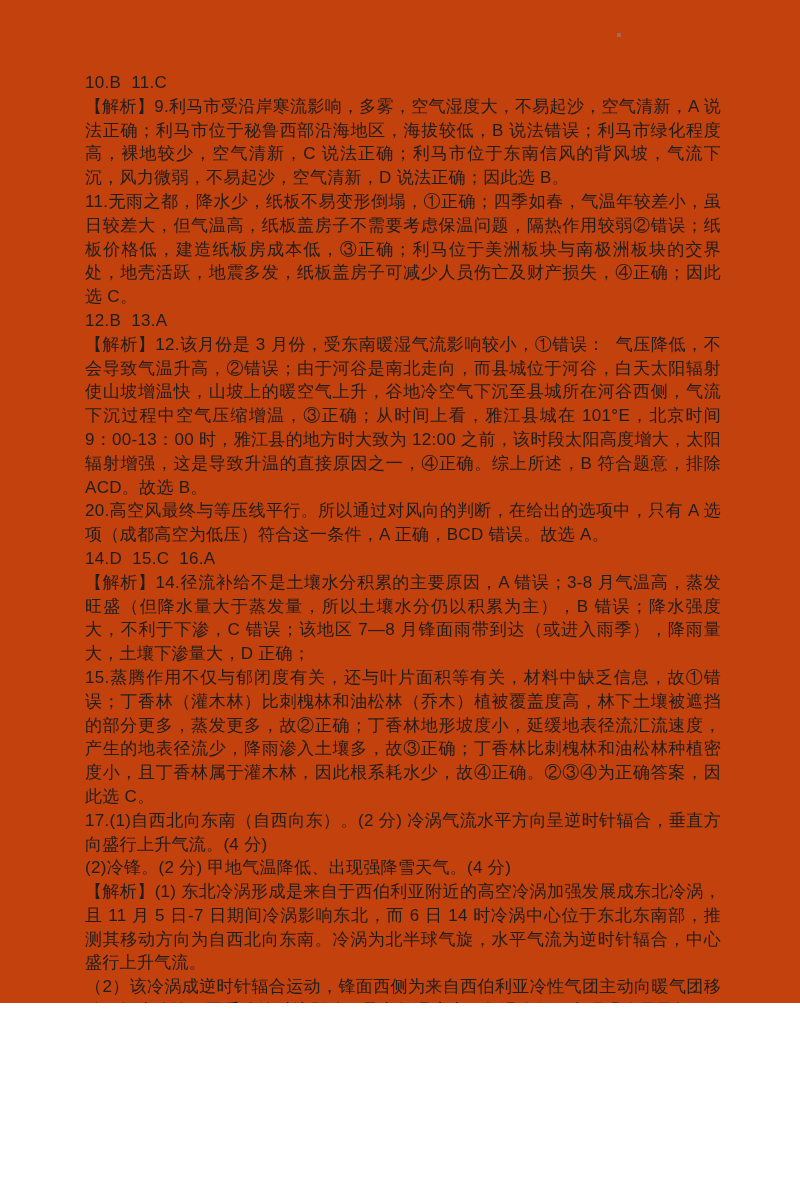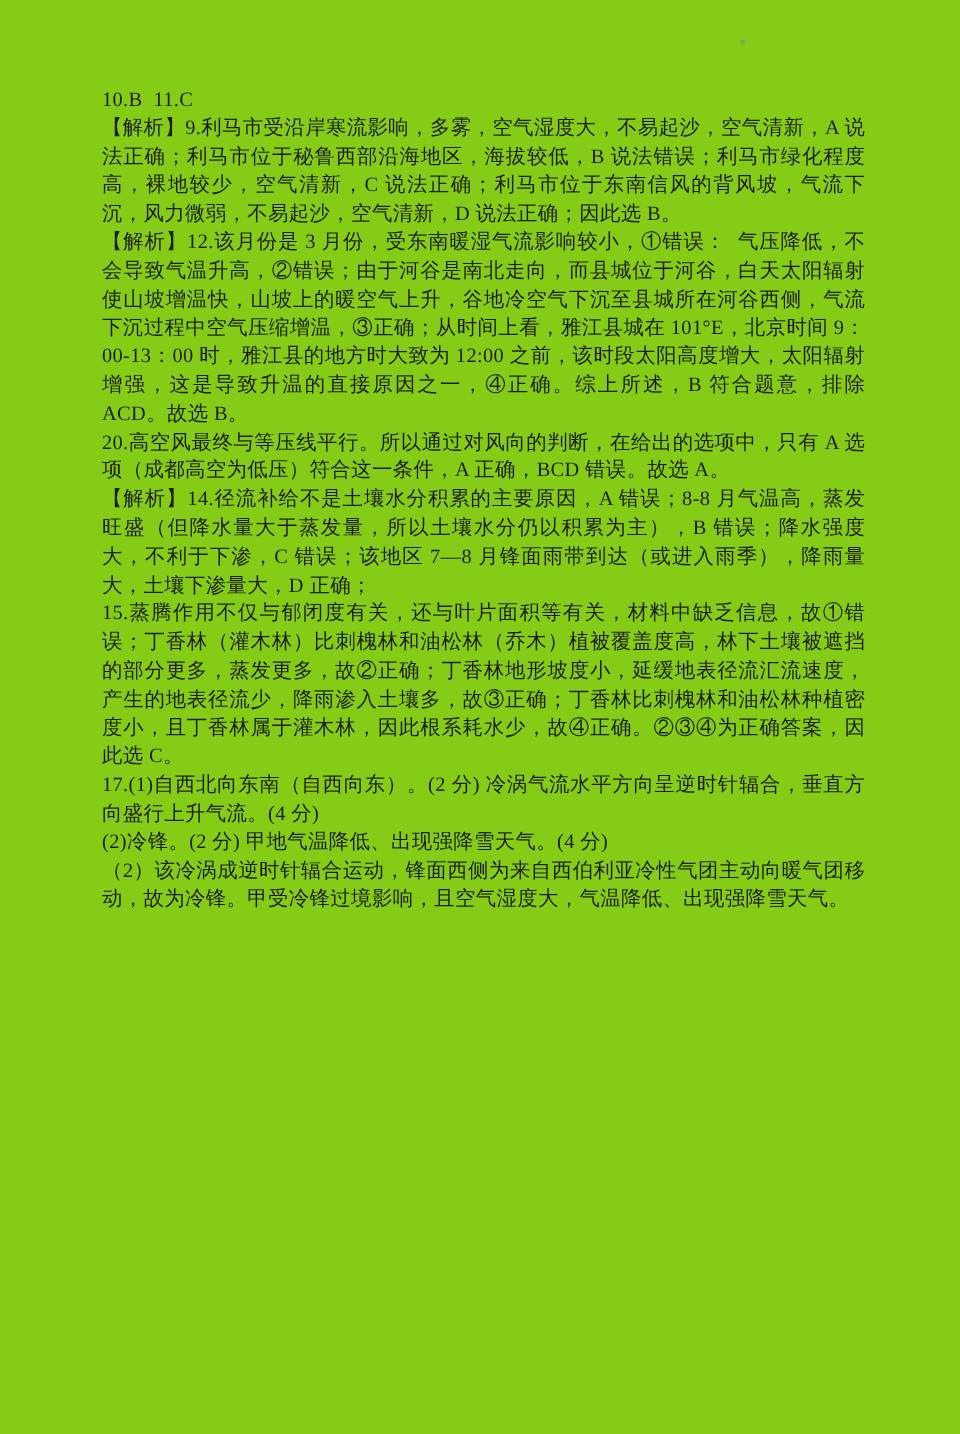--- a/index.html
+++ b/index.html
@@ -3,24 +3,24 @@
 <meta charset="utf-8">
 <style>
   html, body {
     margin: 0;
     padding: 0;
     background: #ffffff;
   }
   .page {
     position: relative;
     width: 800px;
-    height: 1195px;
-    background: #84cc16;
+    height: 1003px;
+    background: #c2410c;
     overflow: hidden;
-    font-family: Liberation Serif, serif;
+    font-family: Liberation Sans, sans-serif;
   }
   .scan-dot {
     position: absolute;
     left: 617px;
     top: 33px;
     width: 4px;
     height: 4px;
     background: #8a8a90;
     opacity: 0.55;
   }
@@ -43,22 +43,26 @@
   }
 </style>
 </head>
 <body>
 
 <div class="page">
   <div class="scan-dot"></div>
   <div class="text-block">
     <p>10.B  11.C</p>
     <p>【解析】9.利马市受沿岸寒流影响，多雾，空气湿度大，不易起沙，空气清新，A 说法正确；利马市位于秘鲁西部沿海地区，海拔较低，B 说法错误；利马市绿化程度高，裸地较少，空气清新，C 说法正确；利马市位于东南信风的背风坡，气流下沉，风力微弱，不易起沙，空气清新，D 说法正确；因此选 B。</p>
+    <p>11.无雨之都，降水少，纸板不易变形倒塌，①正确；四季如春，气温年较差小，虽日较差大，但气温高，纸板盖房子不需要考虑保温问题，隔热作用较弱②错误；纸板价格低，建造纸板房成本低，③正确；利马位于美洲板块与南极洲板块的交界处，地壳活跃，地震多发，纸板盖房子可减少人员伤亡及财产损失，④正确；因此选 C。</p>
+    <p>12.B  13.A</p>
     <p>【解析】12.该月份是 3 月份，受东南暖湿气流影响较小，①错误：  气压降低，不会导致气温升高，②错误；由于河谷是南北走向，而县城位于河谷，白天太阳辐射使山坡增温快，山坡上的暖空气上升，谷地冷空气下沉至县城所在河谷西侧，气流下沉过程中空气压缩增温，③正确；从时间上看，雅江县城在 101°E，北京时间 9：00-13：00 时，雅江县的地方时大致为 12:00 之前，该时段太阳高度增大，太阳辐射增强，这是导致升温的直接原因之一，④正确。综上所述，B 符合题意，排除 ACD。故选 B。</p>
     <p>20.高空风最终与等压线平行。所以通过对风向的判断，在给出的选项中，只有 A 选项（成都高空为低压）符合这一条件，A 正确，BCD 错误。故选 A。</p>
-    <p>【解析】14.径流补给不是土壤水分积累的主要原因，A 错误；8-8 月气温高，蒸发旺盛（但降水量大于蒸发量，所以土壤水分仍以积累为主），B 错误；降水强度大，不利于下渗，C 错误；该地区 7—8 月锋面雨带到达（或进入雨季），降雨量大，土壤下渗量大，D 正确；</p>
+    <p>14.D  15.C  16.A</p>
+    <p>【解析】14.径流补给不是土壤水分积累的主要原因，A 错误；3-8 月气温高，蒸发旺盛（但降水量大于蒸发量，所以土壤水分仍以积累为主），B 错误；降水强度大，不利于下渗，C 错误；该地区 7—8 月锋面雨带到达（或进入雨季），降雨量大，土壤下渗量大，D 正确；</p>
     <p>15.蒸腾作用不仅与郁闭度有关，还与叶片面积等有关，材料中缺乏信息，故①错误；丁香林（灌木林）比刺槐林和油松林（乔木）植被覆盖度高，林下土壤被遮挡的部分更多，蒸发更多，故②正确；丁香林地形坡度小，延缓地表径流汇流速度，产生的地表径流少，降雨渗入土壤多，故③正确；丁香林比刺槐林和油松林种植密度小，且丁香林属于灌木林，因此根系耗水少，故④正确。②③④为正确答案，因此选 C。</p>
     <p>17.(1)自西北向东南（自西向东）。(2 分) 冷涡气流水平方向呈逆时针辐合，垂直方向盛行上升气流。(4 分)</p>
     <p>(2)冷锋。(2 分) 甲地气温降低、出现强降雪天气。(4 分)</p>
+    <p>【解析】(1) 东北冷涡形成是来自于西伯利亚附近的高空冷涡加强发展成东北冷涡，且 11 月 5 日-7 日期间冷涡影响东北，而 6 日 14 时冷涡中心位于东北东南部，推测其移动方向为自西北向东南。冷涡为北半球气旋，水平气流为逆时针辐合，中心盛行上升气流。</p>
     <p>（2）该冷涡成逆时针辐合运动，锋面西侧为来自西伯利亚冷性气团主动向暖气团移动，故为冷锋。甲受冷锋过境影响，且空气湿度大，气温降低、出现强降雪天气。</p>
 
   </div>
 </div>
 
 </body></html>

